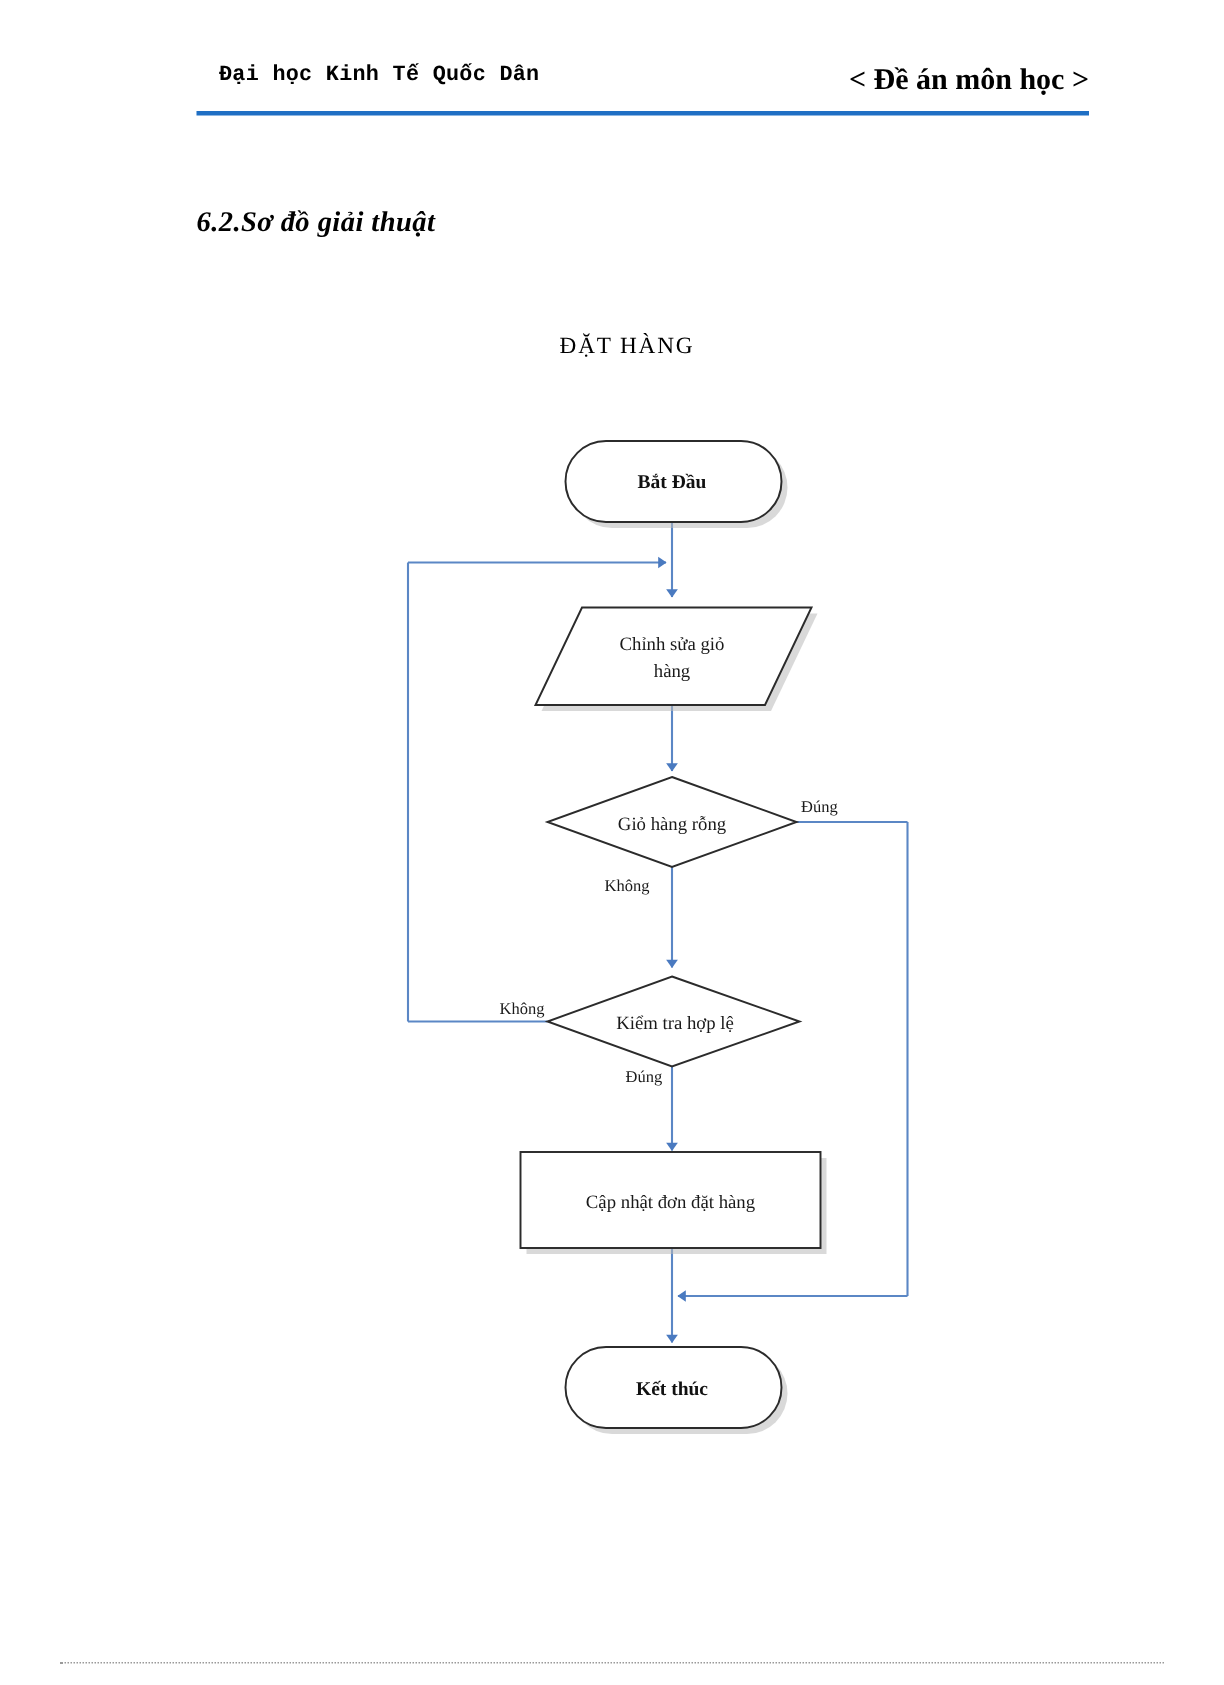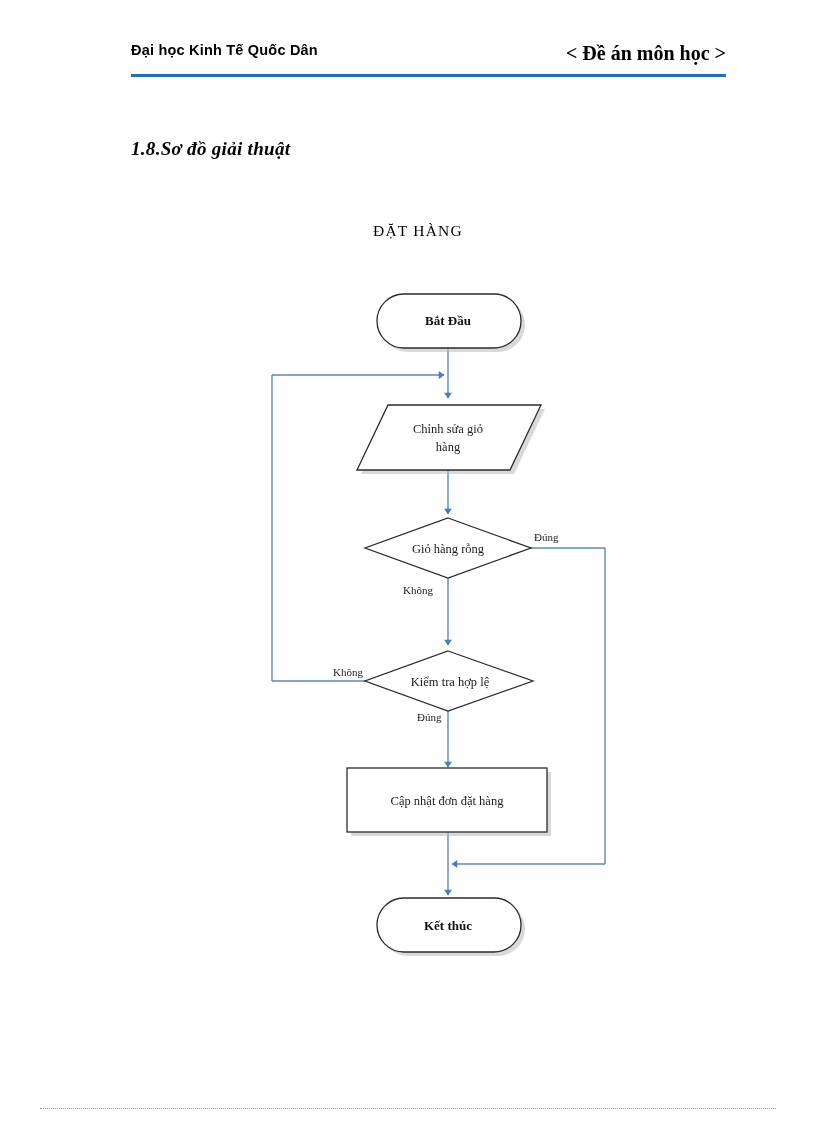--- a/index.html
+++ b/index.html
@@ -26,23 +26,23 @@
   
   .header {
     position: absolute;
     left: 131px;
     top: 42px;
     width: 595px;
     height: 28px;
   }
   .header-left {
     position: absolute;
-    left: 0;
+    left: 15px;
     top: 0;
-    font-family: Liberation Sans, sans-serif;
+    font-family: Liberation Mono, monospace;
     font-weight: bold;
     font-size: 14.5px;
     letter-spacing: 0.2px;
     white-space: nowrap;
   }
   .header-right {
     position: absolute;
     right: 0;
     top: 0;
     font-family: "Liberation Serif", "DejaVu Serif", serif;
@@ -145,21 +145,21 @@
 <body>
 
 <div class="page">
 
   <div class="header">
     <div class="header-left">Đại học Kinh Tế Quốc Dân</div>
     <div class="header-right">&lt; Đề án môn học &gt;</div>
   </div>
   <div class="header-rule"></div>
 
-  <div class="section-heading">1.8.Sơ đồ giải thuật</div>
+  <div class="section-heading">6.2.Sơ đồ giải thuật</div>
 
   <div class="chart-title">ĐẶT HÀNG</div>
 
   <div class="flow-canvas">
     <svg width="816" height="1123" viewBox="0 0 816 1123" xmlns="http://www.w3.org/2000/svg">
       <defs>
         <marker id="arrow-down" markerWidth="9" markerHeight="9" refX="4.2" refY="7.4" orient="0" markerUnits="userSpaceOnUse">
           <path d="M0.3,2.2 L8.1,2.2 L4.2,7.8 Z" fill="#4A7AC0"></path>
         </marker>
         <marker id="arrow-right" markerWidth="9" markerHeight="9" refX="7.4" refY="4.2" orient="0" markerUnits="userSpaceOnUse">

